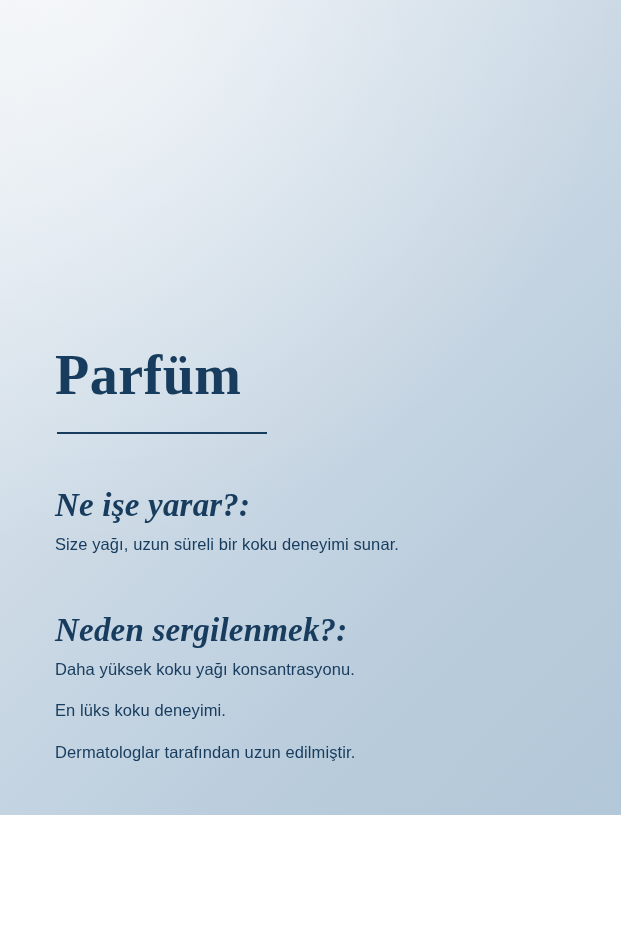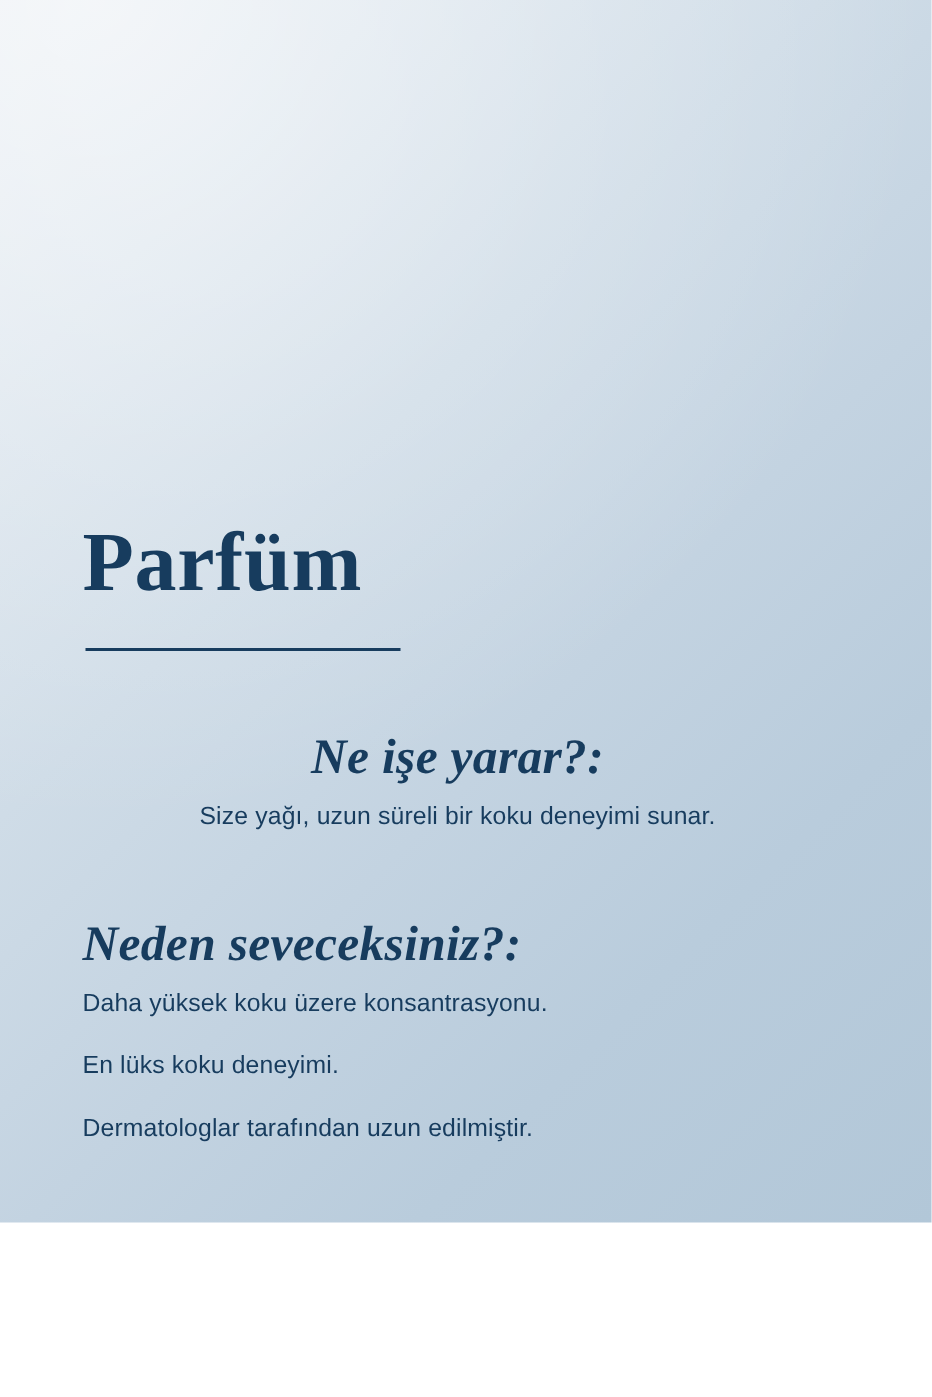--- a/index.html
+++ b/index.html
@@ -66,21 +66,21 @@
     height: 2px;
     background: #173c5e;
   }
 
   .section {
     position: absolute;
     left: 0;
     width: 500px;
   }
 
-  .section-q1 { top: 487px; text-align: center; }
+  .section-q1 { top: 487px; }
   .section-q2 { top: 612px; }
 
   .section-heading {
     font-family: "Liberation Serif", serif;
     font-style: italic;
     font-weight: 700;
     font-size: 33px;
     color: #173c5e;
     margin: 0 0 11px 0;
     line-height: 1.1;
@@ -107,20 +107,20 @@
     <h1 class="title">Parfüm</h1>
 
     <div class="divider"></div>
 
     <div class="section section-q1">
       <div class="section-heading">Ne işe yarar?:</div>
       <p class="para">Size yağı, uzun süreli bir koku deneyimi sunar.</p>
     </div>
 
     <div class="section section-q2">
-      <div class="section-heading">Neden seveceksiniz?:</div>
-      <p class="para tight">Daha yüksek koku üzere konsantrasyonu.</p>
+      <div class="section-heading">Neden sergilenmek?:</div>
+      <p class="para tight">Daha yüksek koku yağı konsantrasyonu.</p>
       <p class="para tight">En lüks koku deneyimi.</p>
       <p class="para">Dermatologlar tarafından uzun edilmiştir.</p>
     </div>
 
   </div>
 </div>
 
 </body></html>

